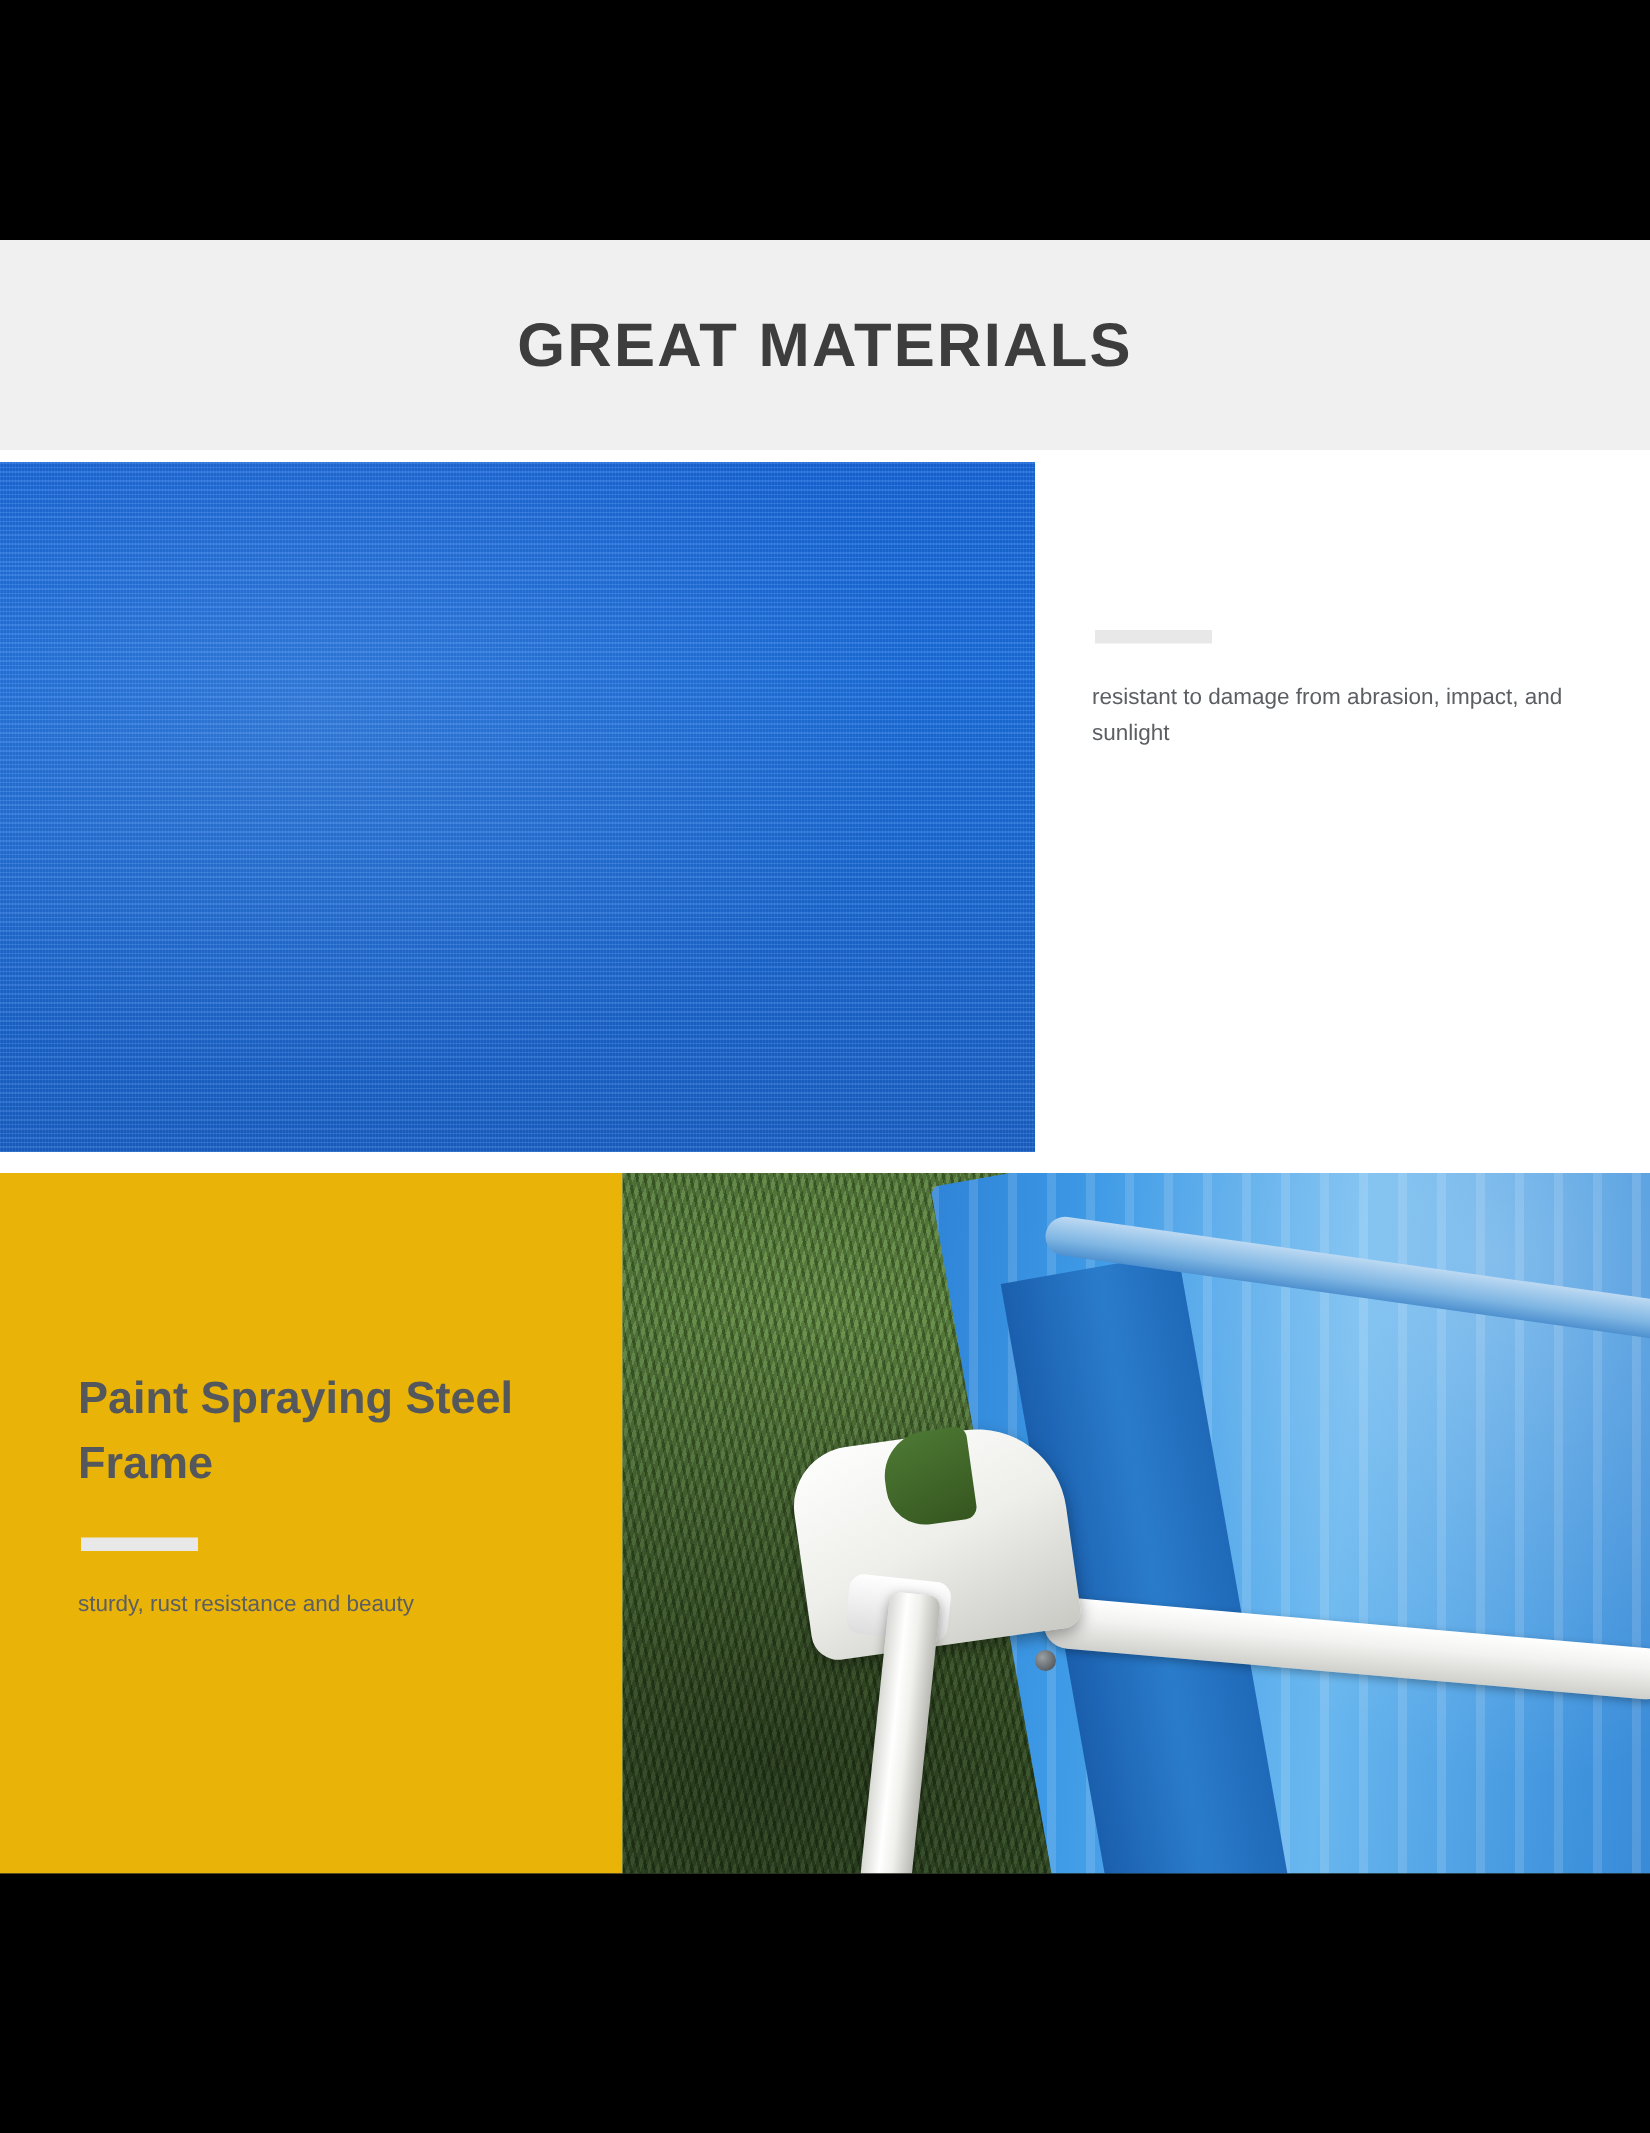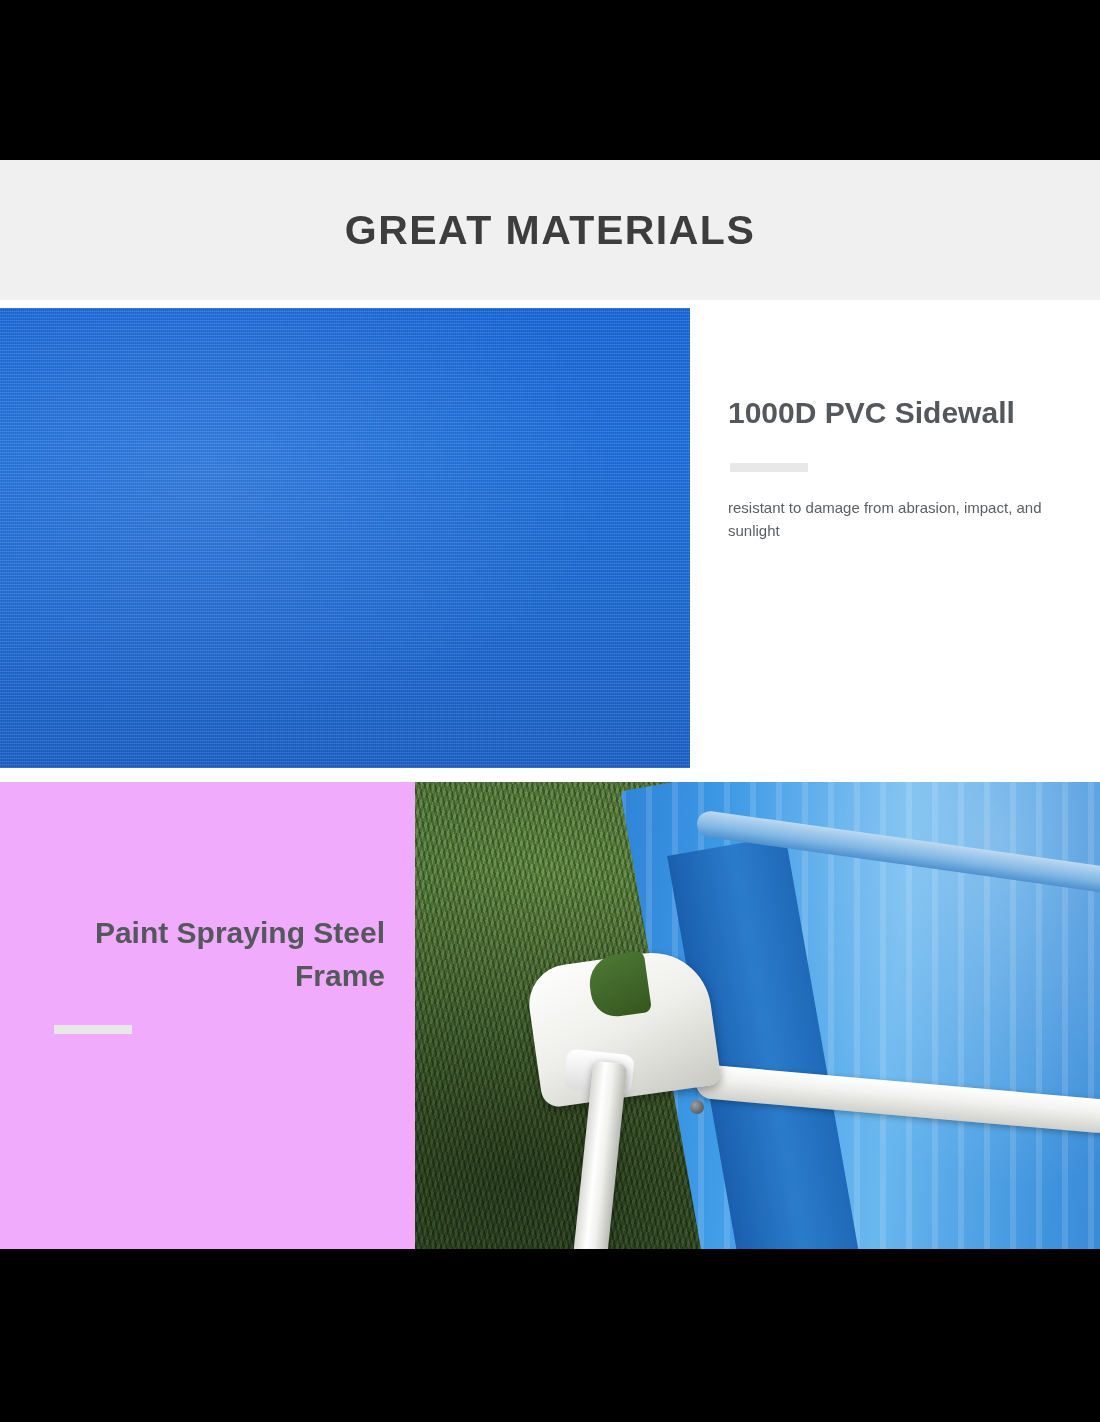--- a/index.html
+++ b/index.html
@@ -109,24 +109,23 @@
     top: 622px;
     width: 1100px;
     height: 467px;
   }
   .row2-text {
     position: absolute;
     left: 0;
     top: 0;
     width: 415px;
     height: 467px;
-    background: #f0abfc;
+    background: #eab308;
     padding: 130px 30px 0 52px;
     box-sizing: border-box;
-    text-align: right;
   }
   .photo {
     position: absolute;
     left: 415px;
     top: 0;
     width: 685px;
     height: 467px;
     overflow: hidden;
     background: #3f6b2a;
   }
@@ -267,30 +266,30 @@
 
   <div class="content">
 
     <div class="header">
       <div class="header-title">GREAT MATERIALS</div>
     </div>
 
     <div class="row1">
       <div class="pvc-swatch"></div>
       <div class="row1-text">
-        <h2 class="feature-title">1000D PVC Sidewall</h2>
         <div class="rule"></div>
         <p class="feature-desc">resistant to damage from abrasion, impact, and sunlight</p>
       </div>
     </div>
 
     <div class="row2">
       <div class="row2-text">
         <h2 class="feature-title">Paint Spraying Steel Frame</h2>
         <div class="rule"></div>
+        <p class="feature-desc">sturdy, rust resistance and beauty</p>
       </div>
       <div class="photo">
         <div class="grass"></div>
         <div class="pool-outer"></div>
         <div class="pool-inner-wall"></div>
         <div class="pool-rail"></div>
         <div class="steel-tube"></div>
         <div class="joint"></div>
         <div class="joint-notch"></div>
         <div class="leg-cap"></div>

